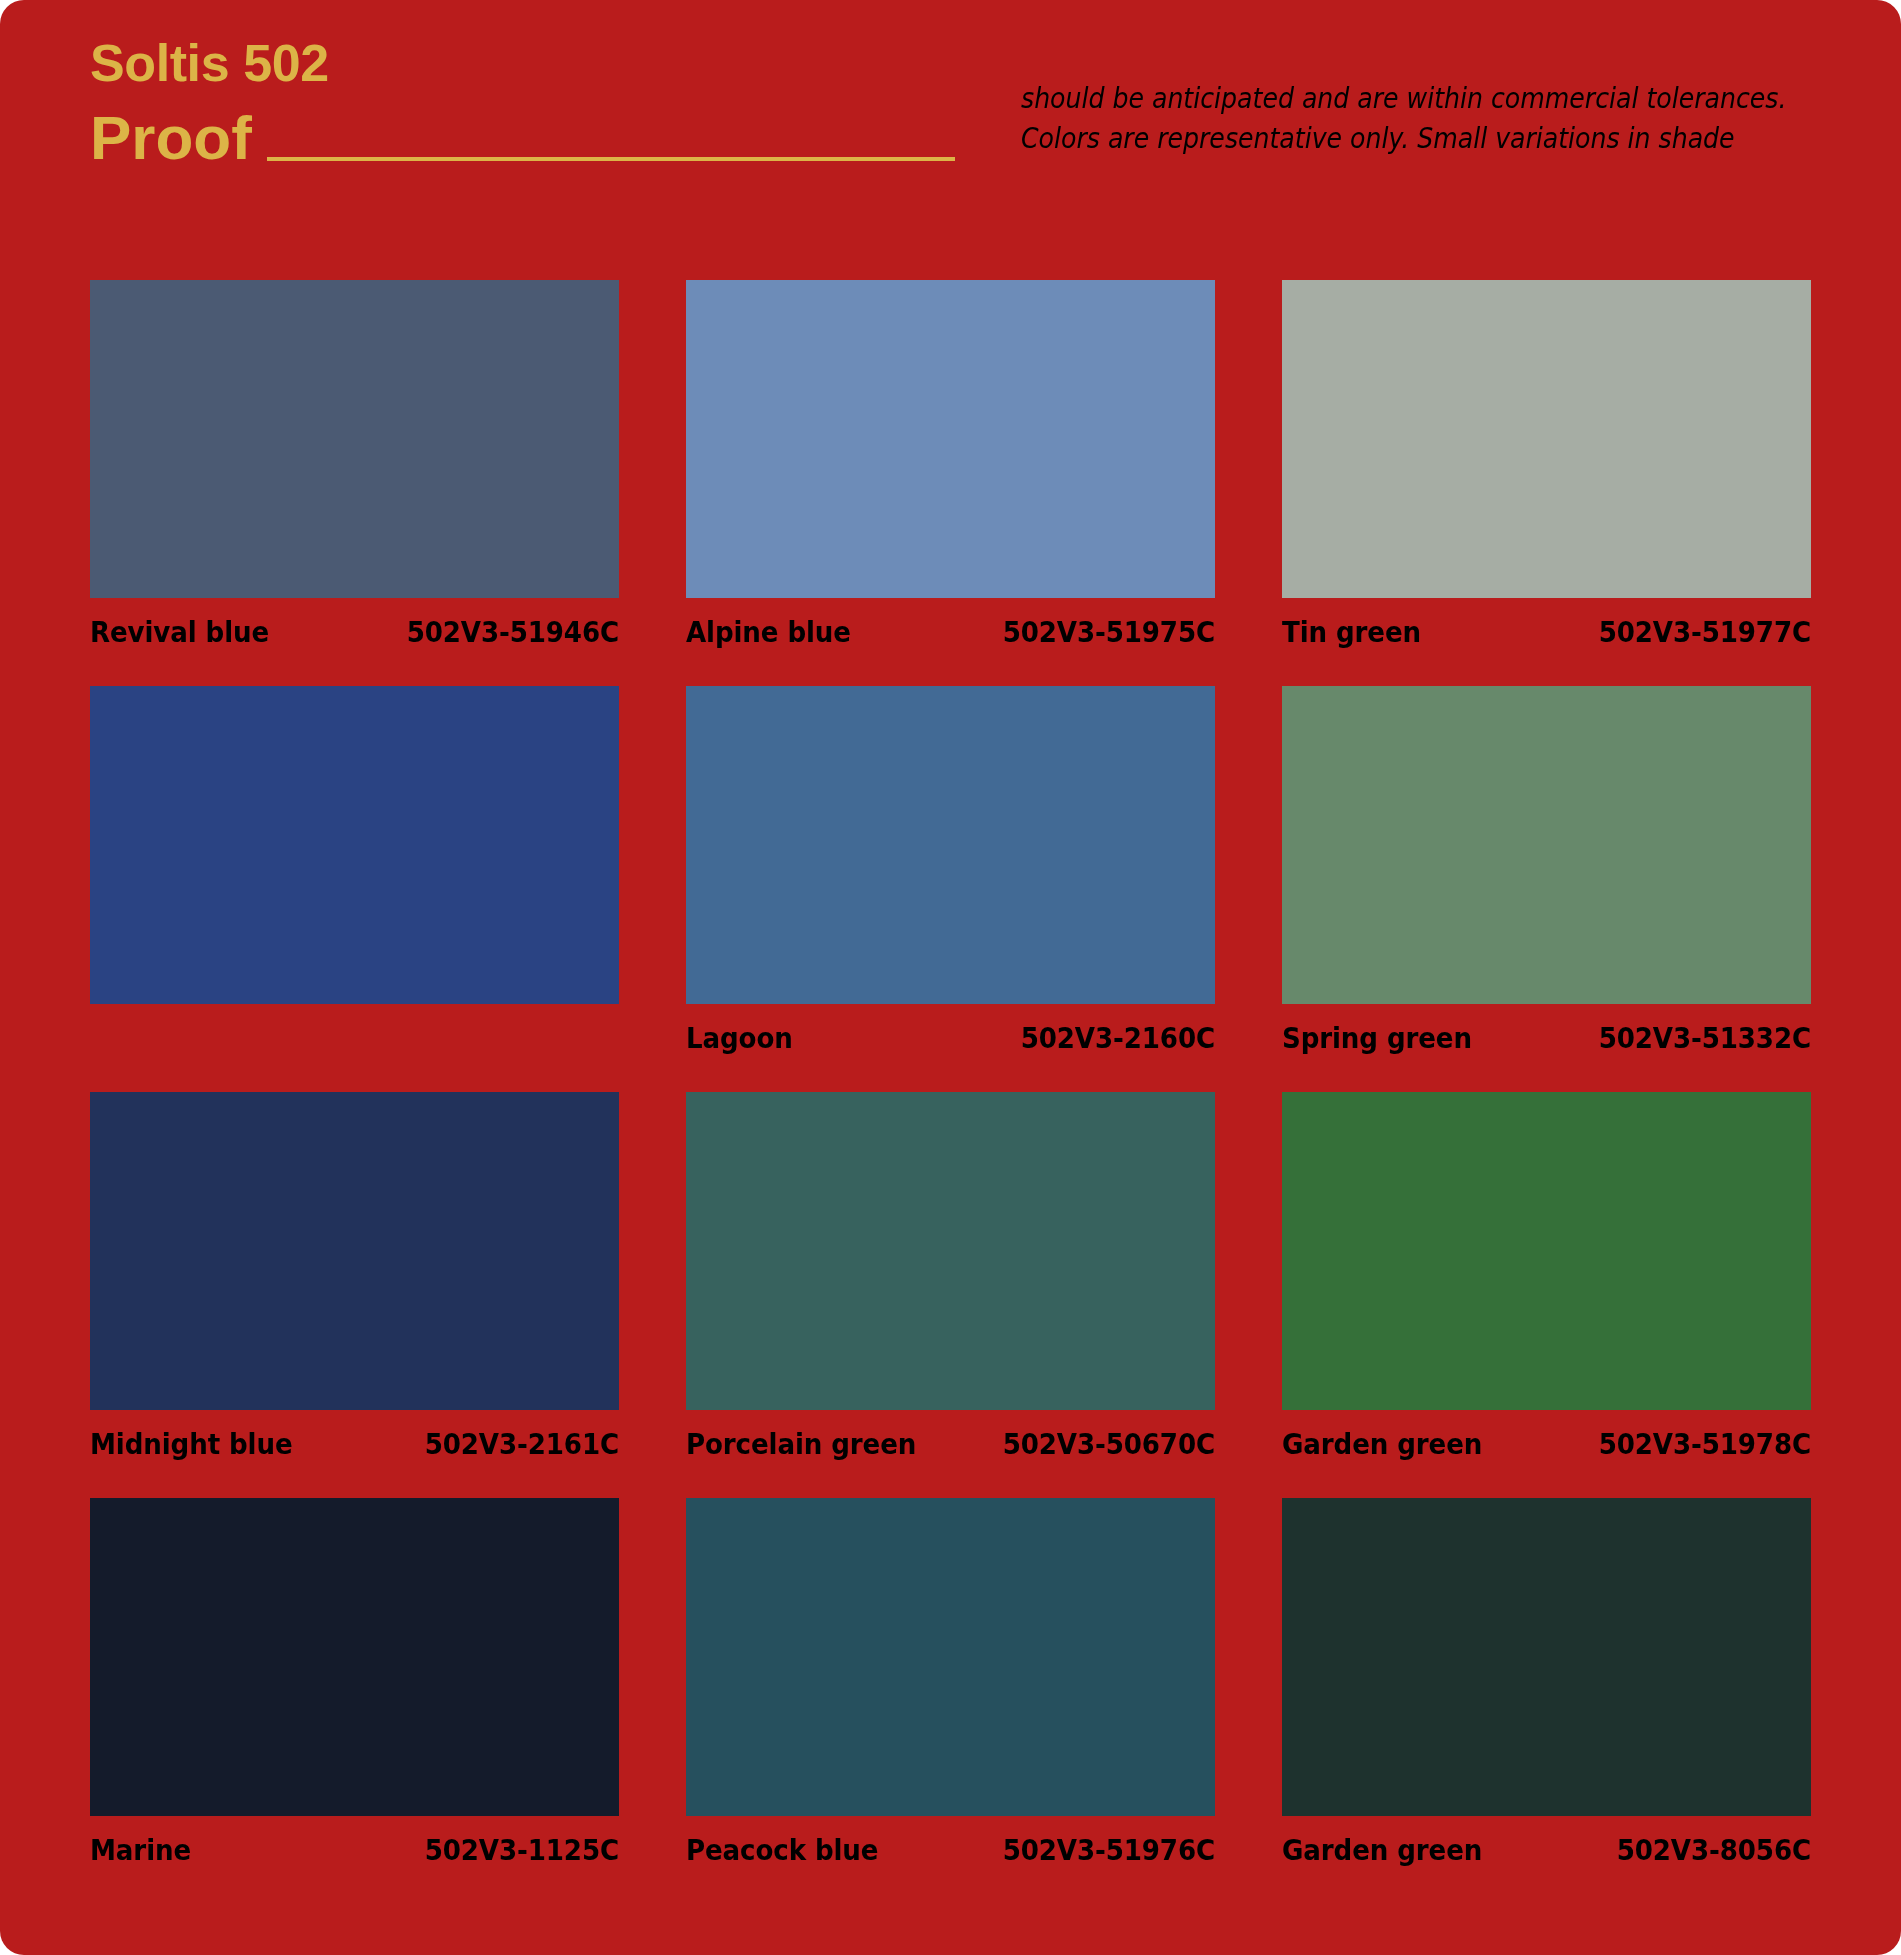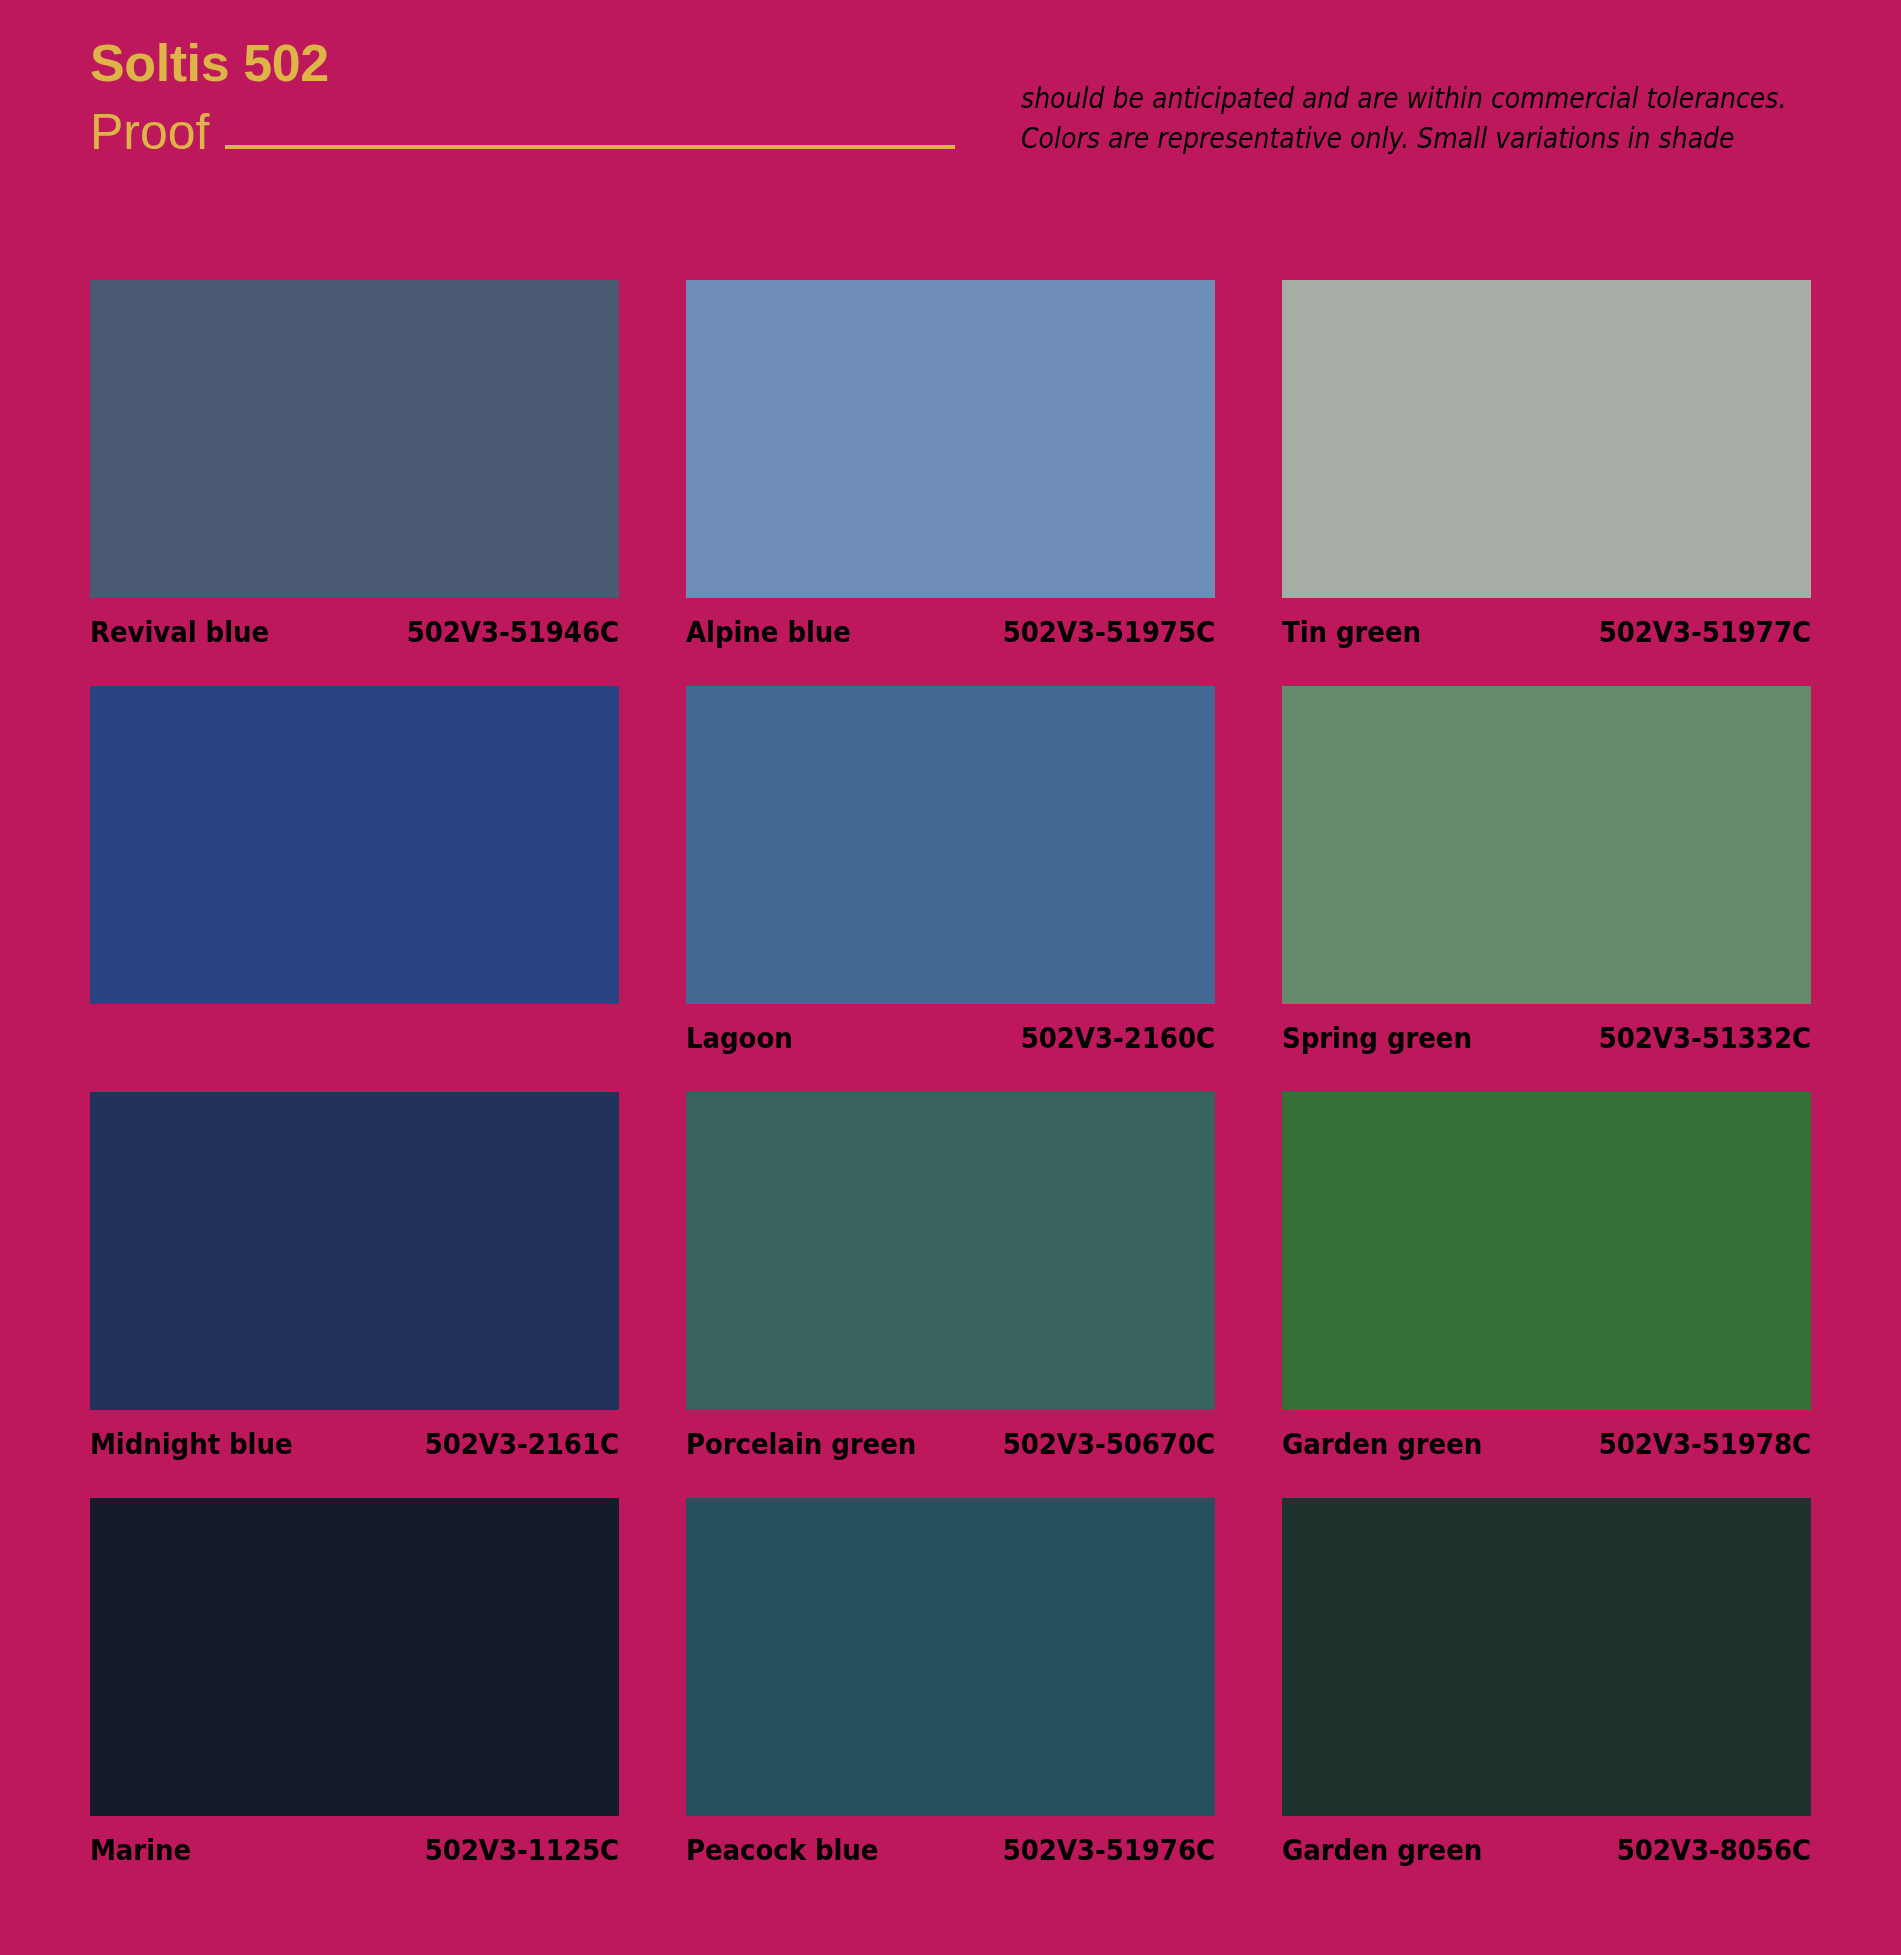--- a/index.html
+++ b/index.html
@@ -13,22 +13,23 @@
     height: 1955px;
     font-family: "Liberation Sans", sans-serif;
     color: #000000;
     overflow: hidden;
   }
 
   .page {
     position: relative;
     width: 1901px;
     height: 1955px;
-    background: #be185d;
+    background: #b91c1c;
     box-sizing: border-box;
+    border-radius: 24px;
   }
 
   
   .header {
     position: absolute;
     left: 0;
     top: 0;
     width: 1901px;
     height: 232px;
   }
@@ -51,22 +52,22 @@
   }
 
   .proof-row {
     display: flex;
     align-items: flex-end;
     margin-top: 18.3px;
     width: 865px;
   }
 
   .proof-label {
-    font-size: 50px;
-    font-weight: normal;
+    font-size: 62px;
+    font-weight: bold;
     color: #dcb447;
     line-height: 1.0;
     white-space: nowrap;
   }
 
   .proof-rule {
     flex: 1 1 auto;
     height: 4.2px;
     background: #dcb447;
     margin-left: 15.5px;

